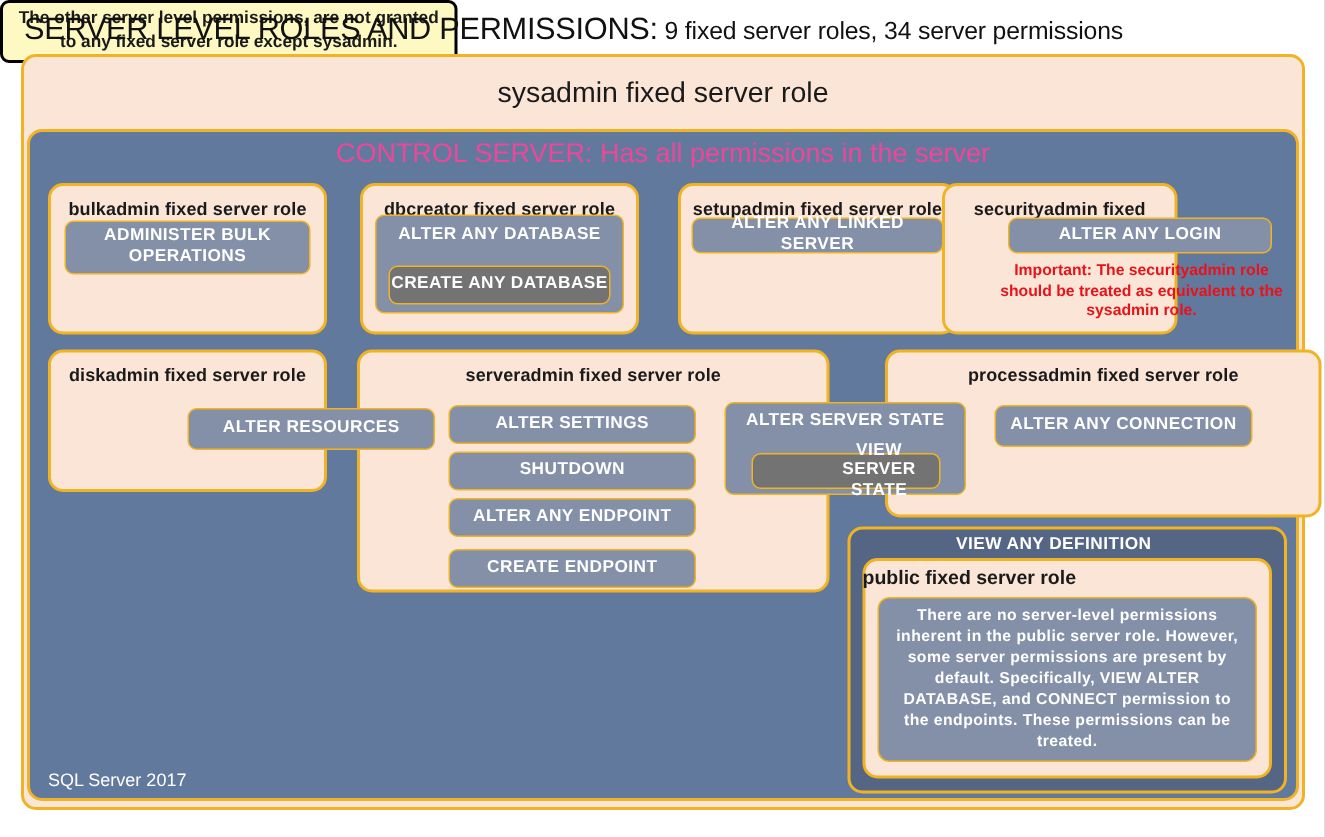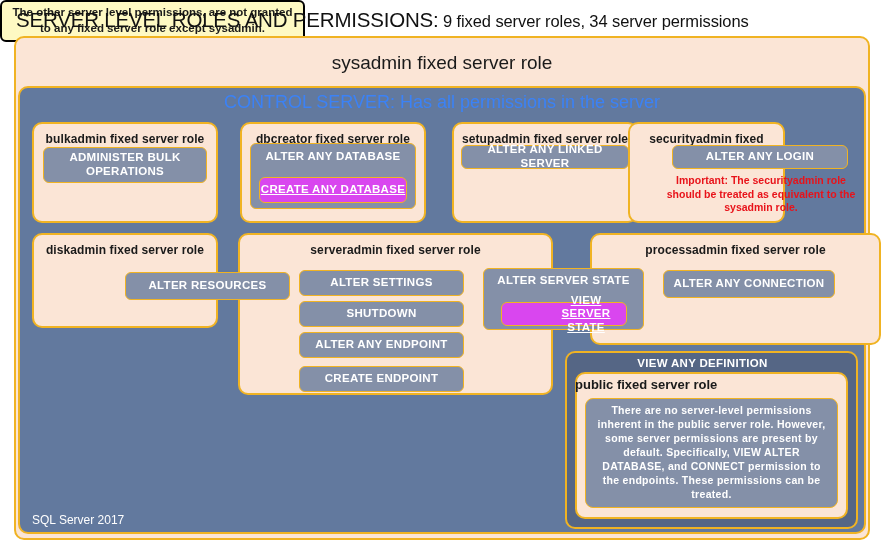--- a/index.html
+++ b/index.html
@@ -66,23 +66,22 @@
     font-weight: bold;
     font-size: 11.5px;
     letter-spacing: 0.3px;
     display: flex;
     align-items: center;
     justify-content: center;
     text-align: center;
     line-height: 1.18;
   }
   .perm-box.dark {
-    background: #d946ef;
+    background: #737373;
     border: 1.5px solid #f0b323;
-    text-decoration: underline;
   }
   .role-label {
     position: absolute;
     left: 0;
     right: 0;
     text-align: center;
     color: #1a1a1a;
     font-weight: bold;
     font-size: 12px;
     letter-spacing: 0.1px;
@@ -112,21 +111,21 @@
     width: 848px;
     height: 448px;
   }
   #control-server-label {
     position: absolute;
     left: 18px;
     top: 92px;
     width: 848px;
     text-align: center;
     font-size: 18px;
-    color: #3b82f6;
+    color: #ec4899;
     font-weight: 400;
   }
 
   
   #role-bulkadmin   { left: 32px;  top: 122px; width: 186px; height: 101px; }
   #role-dbcreator   { left: 240px; top: 122px; width: 186px; height: 101px; }
   #role-setupadmin  { left: 452px; top: 122px; width: 186px; height: 101px; }
   #role-securityadmin { left: 628px; top: 122px; width: 157px; height: 101px; }
 
   

